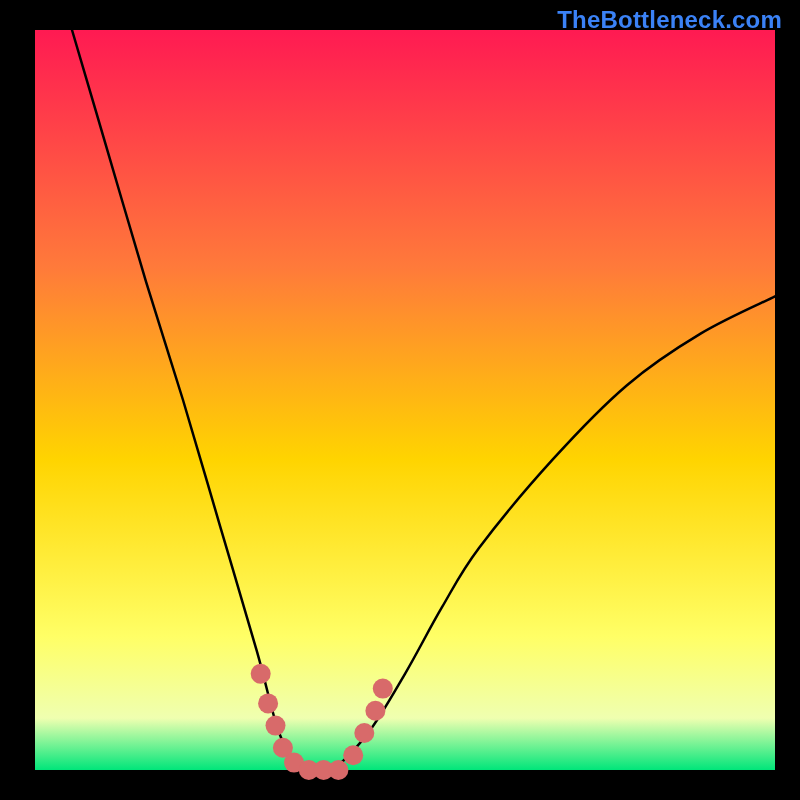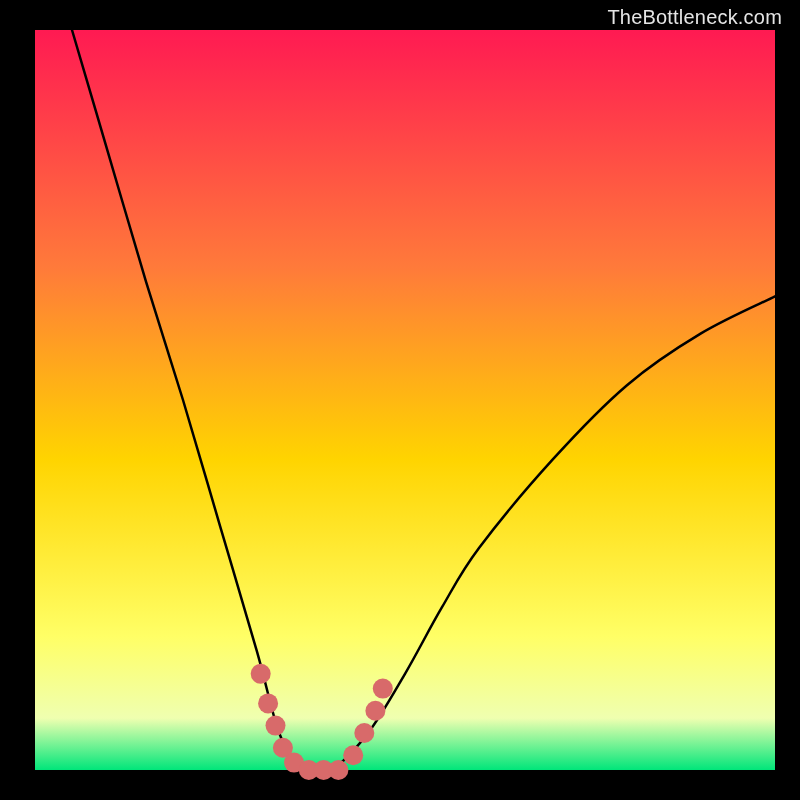--- a/index.html
+++ b/index.html
@@ -38,23 +38,23 @@
     left: 0;
     top: 0;
     width: 740px;
     height: 740px;
     overflow: visible;
   }
   .watermark {
     position: absolute;
     top: 6px;
     right: 18px;
-    color: #e5e5e5;
-    font-size: 20px;
-    font-weight: 400;
+    color: #3b82f6;
+    font-size: 24px;
+    font-weight: 700;
     letter-spacing: 0.2px;
     user-select: none;
   }
 </style>
 </head>
 <body>
 
 <div class="frame">
 
   <div class="plot">

